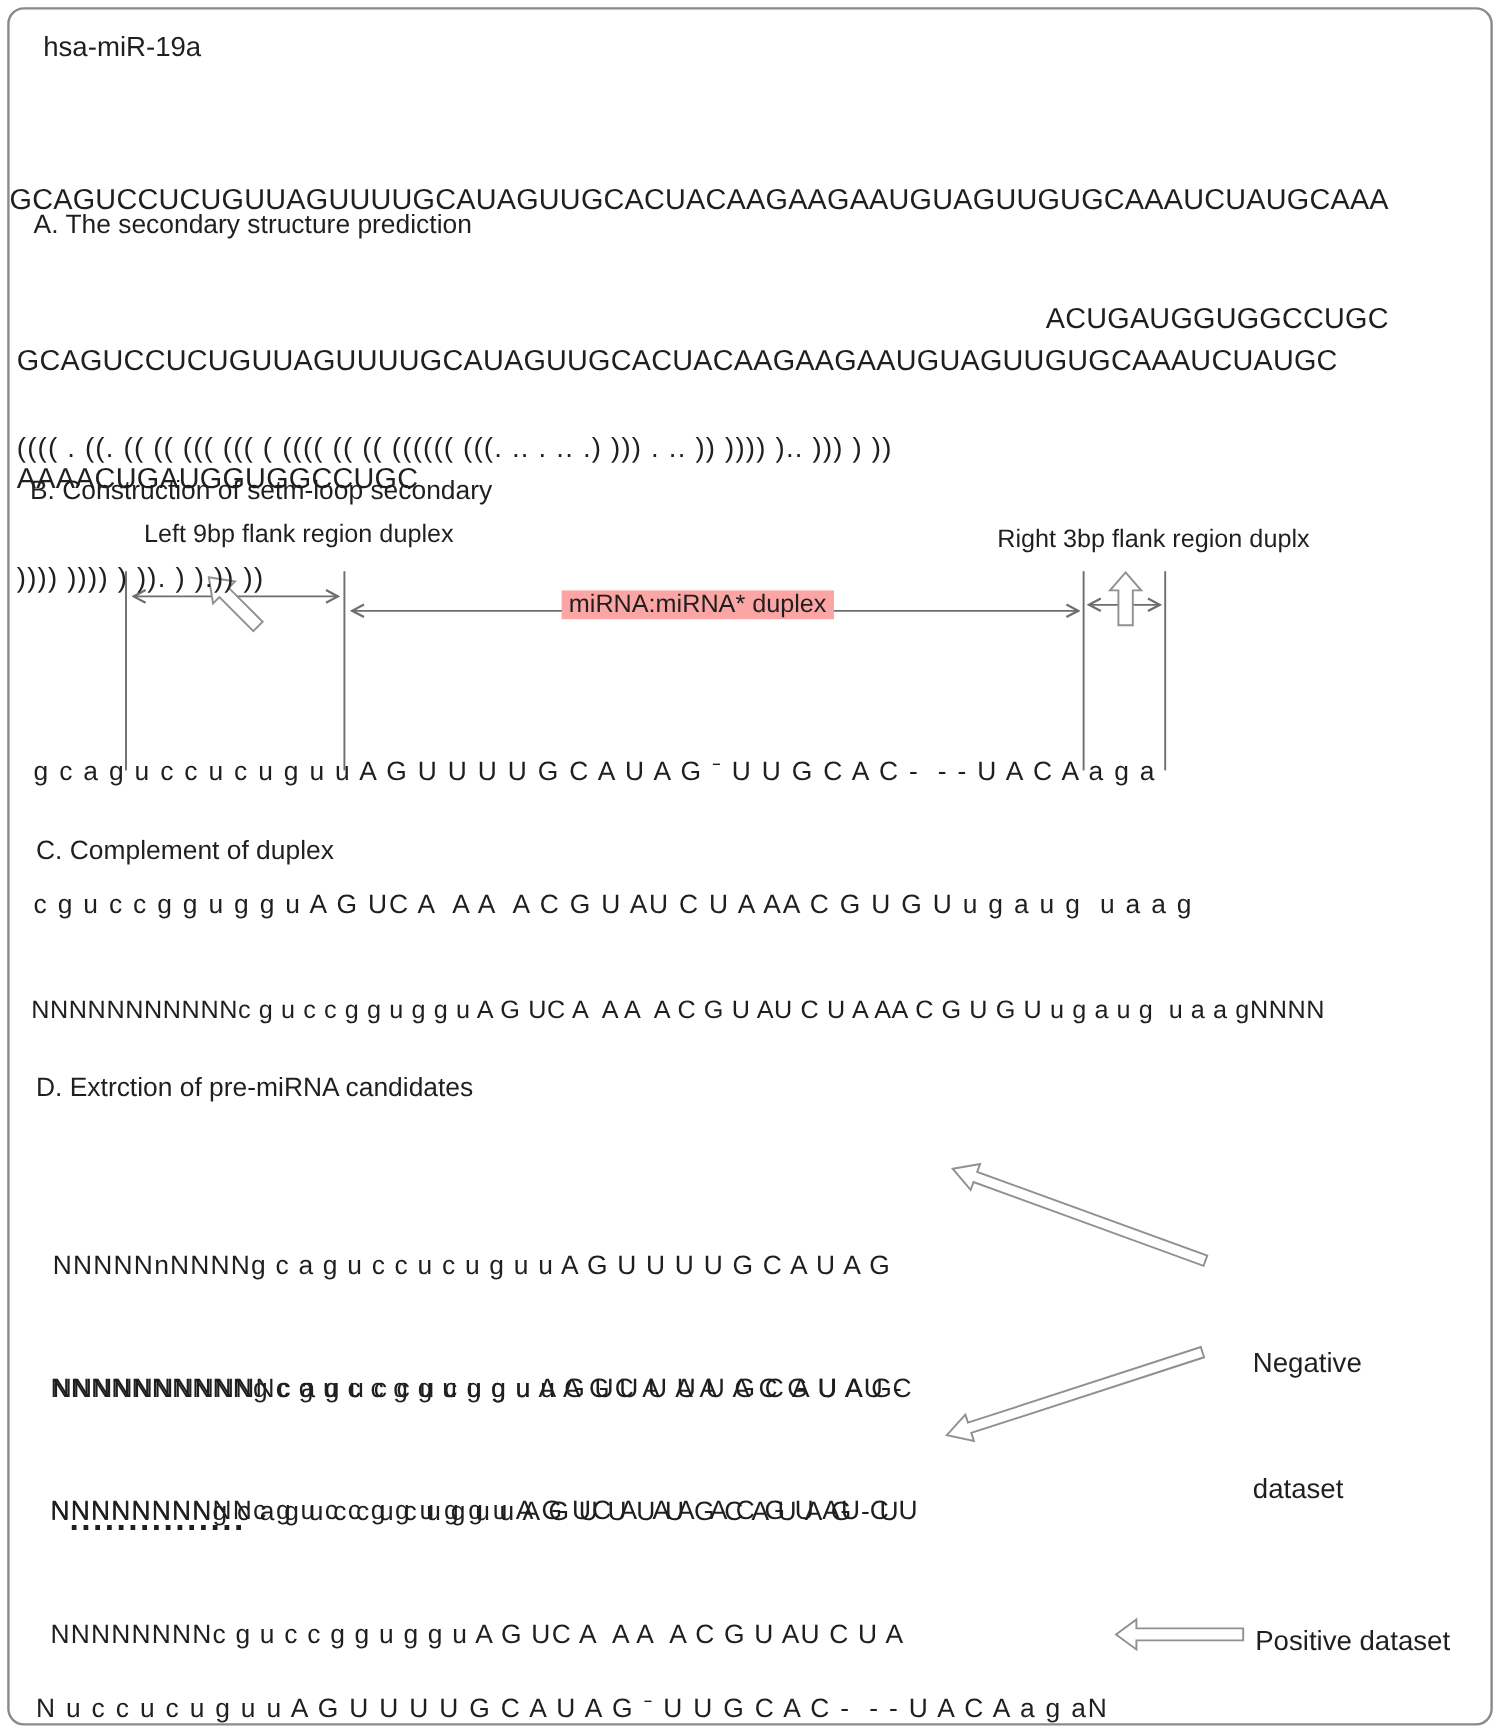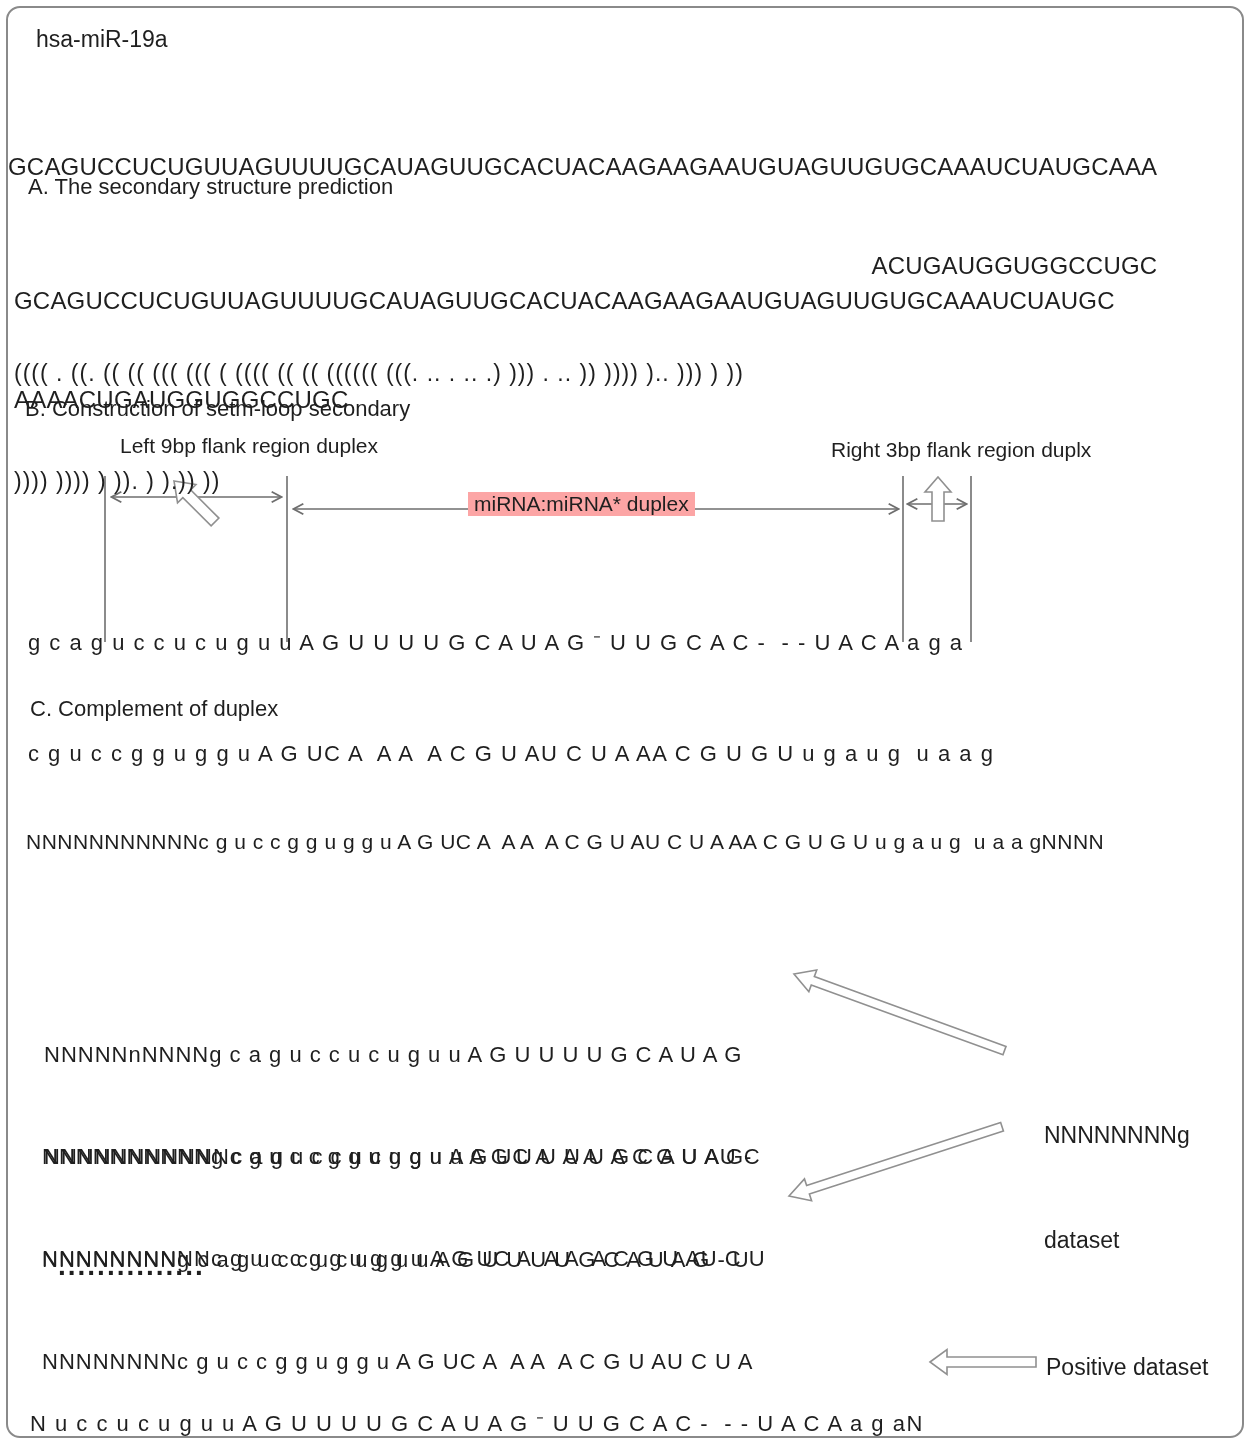--- a/index.html
+++ b/index.html
@@ -116,40 +116,41 @@
     <div>g c a g u c c u c u g u u A G U U U U G C A U A G ⁻ U U G C A C -  - - U A C A a g a</div>
     <div>c g u c c g g u g g u A G UC A  A A  A C G U AU C U A AA C G U G U u g a u g  u a a g</div>
   </div>
 
   <div class="abs heading" style="left:30px; top:696px;">C. Complement of duplex</div>
 
   <div class="abs seq-c" style="left:26px; top:752px;">
     <div>NNNNNNNNNNNc g u c c g g u g g u A G UC A  A A  A C G U AU C U A AA C G U G U u g a u g  u a a gNNNN</div>
   </div>
 
+  <div class="abs heading" style="left:30px; top:893px;">D. Extrction of pre-miRNA candidates</div>
 
   <div class="abs seq-d" style="left:44px; top:970px;">
     <div>NNNNNnNNNNg c a g u c c u c u g u u A G U U U U G C A U A G</div>
     <div>NNNNNNNNNNNc g u c c g g u g g u A G UC A  A A  A C G U AU C</div>
   </div>
 
   <div class="abs seq-d" style="left:42px; top:1072px;">
     <div>NNNNNNNNNNg c a g u c c u c u g u u A G U U U U G C A U A G-</div>
     <div>NNNNNNNNNNc g u c c g g u g g u A G UC A  A A  A C G U AU C U</div>
   </div>
 
   <div class="abs seq-d" style="left:42px; top:1175px;">
     <div>NNNNNNNNg c a g u c c u c u g u u A G U U U U G C A U A G - U</div>
     <div>NNNNNNNNc g u c c g g u g g u A G UC A  A A  A C G U AU C U A</div>
   </div>
 
   <div class="abs ellipsis" style="left:58px; top:1250px;">...............</div>
 
   <div class="abs ds-label" style="left:1044px; top:1048px;">
-    <div>NNNNNNNNg</div>
+    <div>Negative</div>
     <div>dataset</div>
   </div>
 
   <div class="abs seq-pos" style="left:30px; top:1334px;">
     <div>N u c c u c u g u u A G U U U U G C A U A G ⁻ U U G C A C -  - - U A C A a g aN</div>
     
   </div>
 
   <div class="abs ds-label" style="left:1046px; top:1350px;">Positive dataset</div>
 

